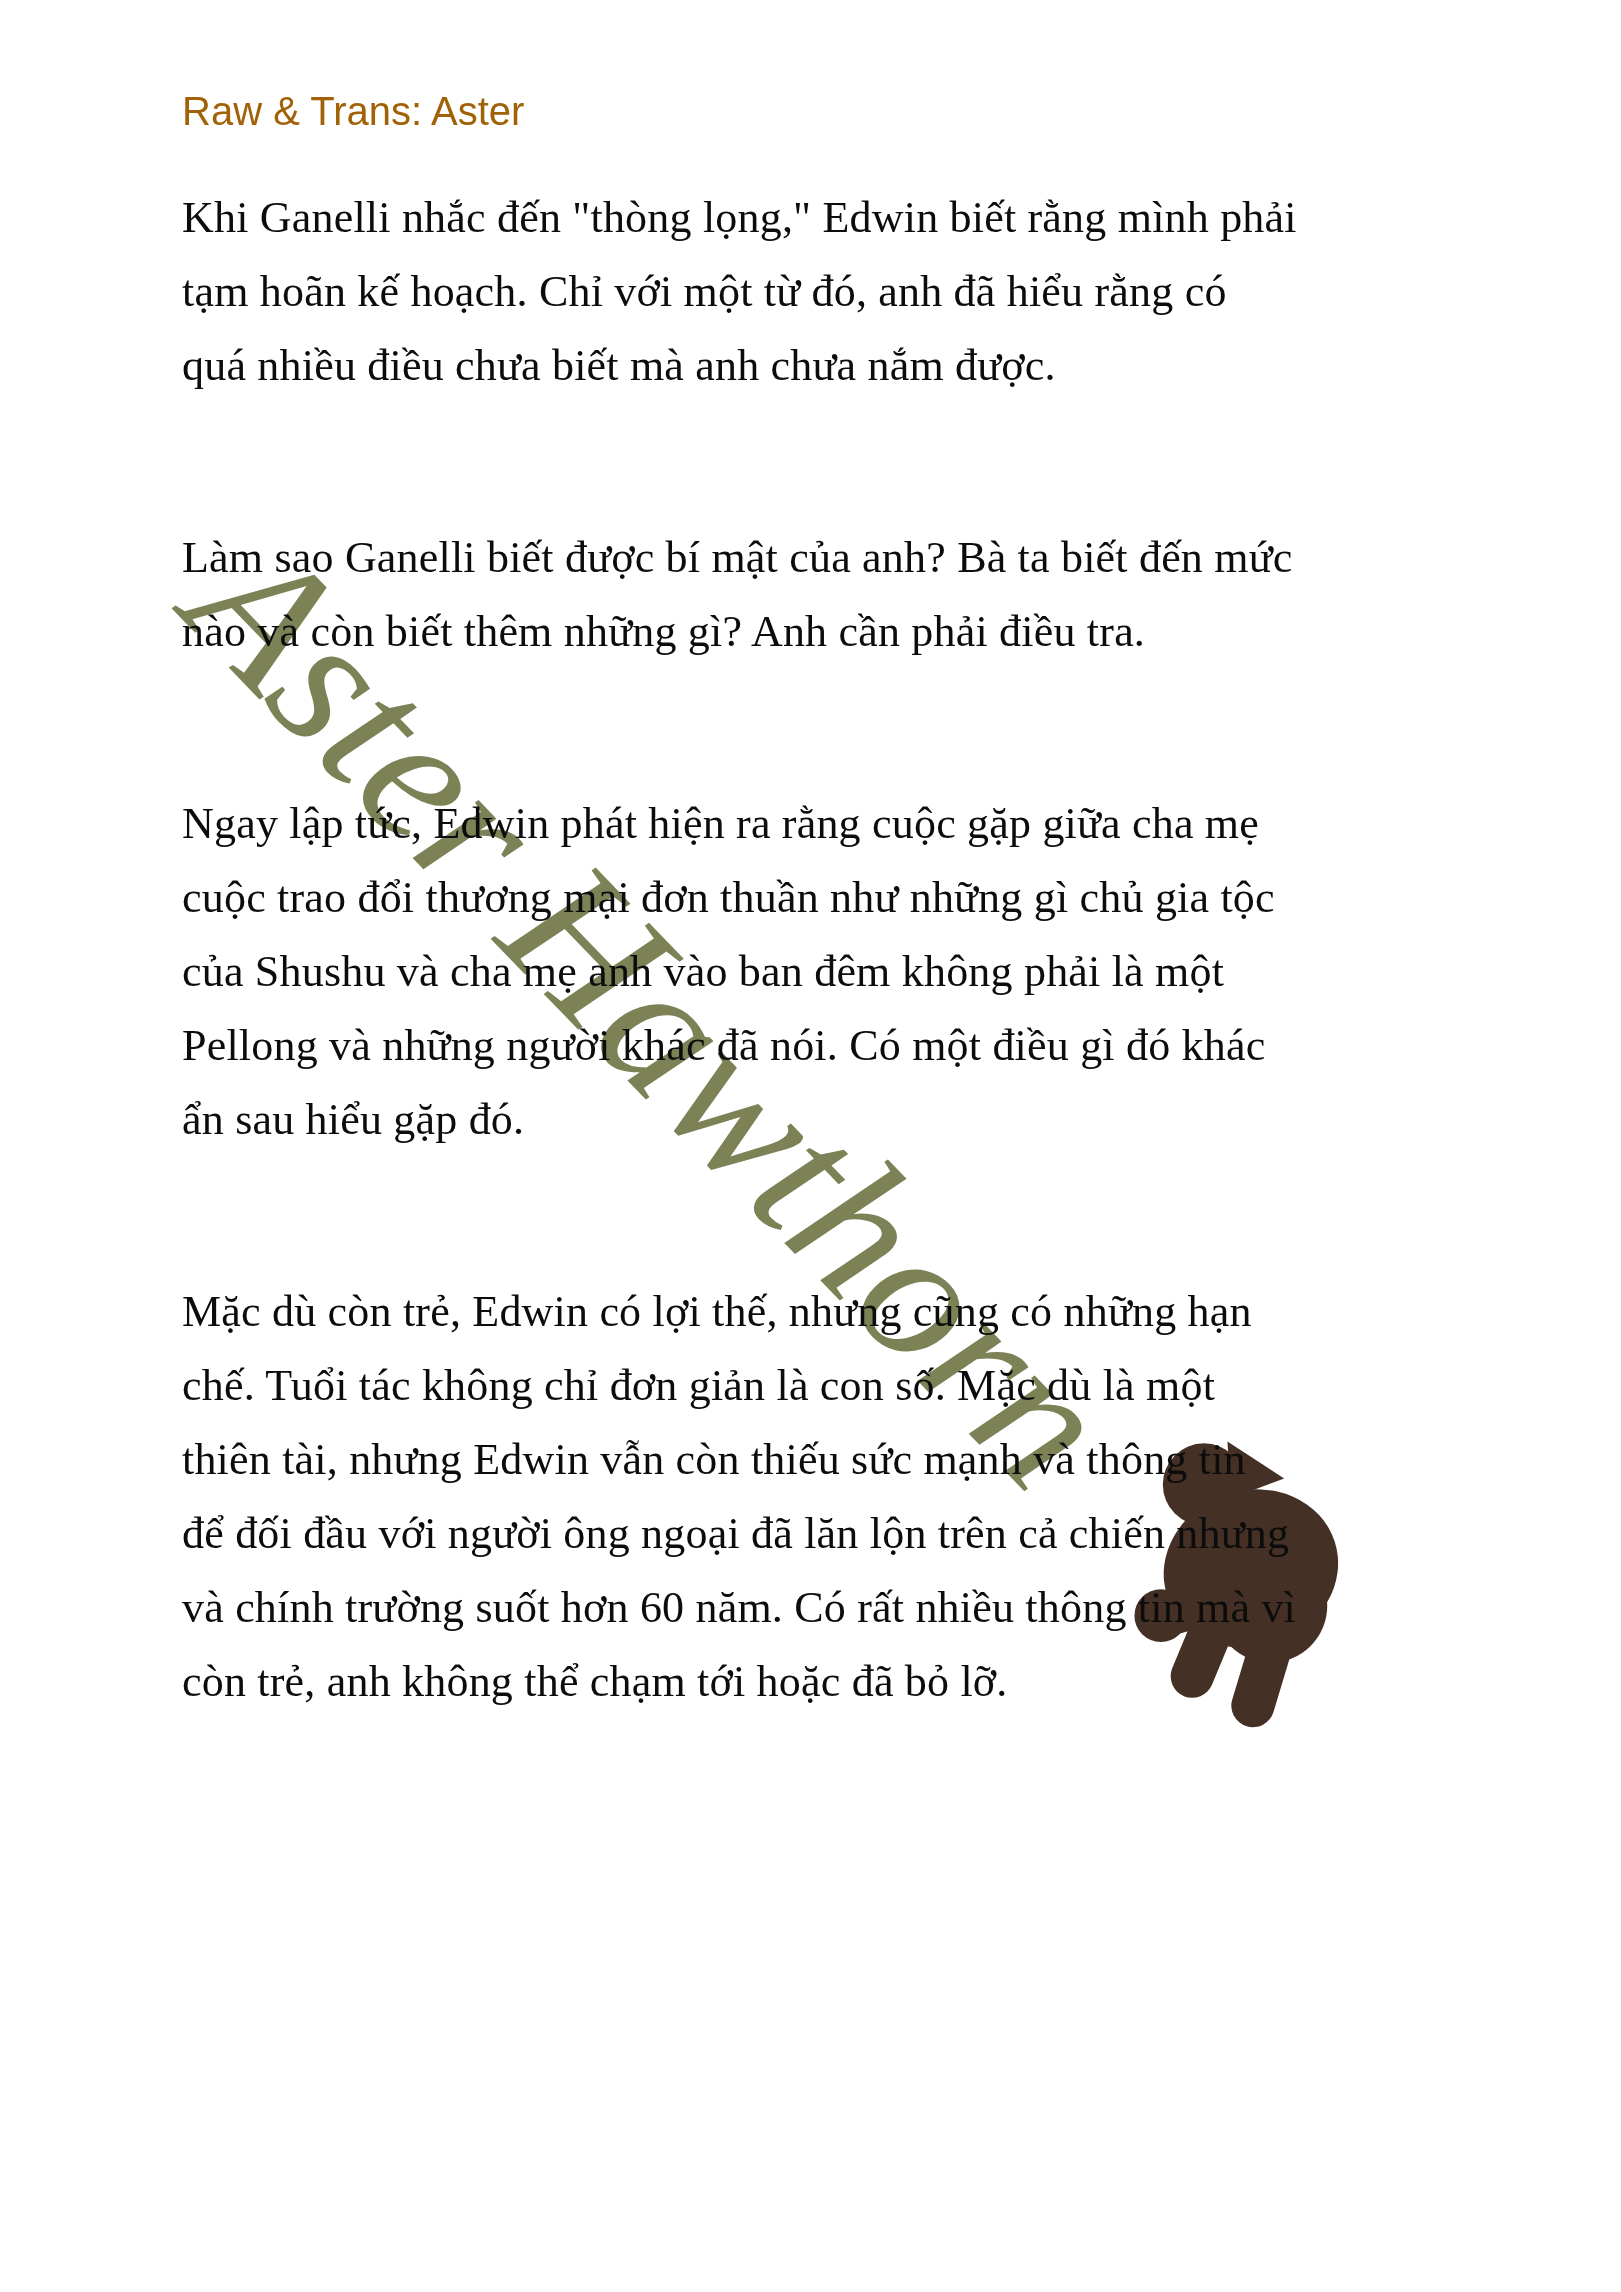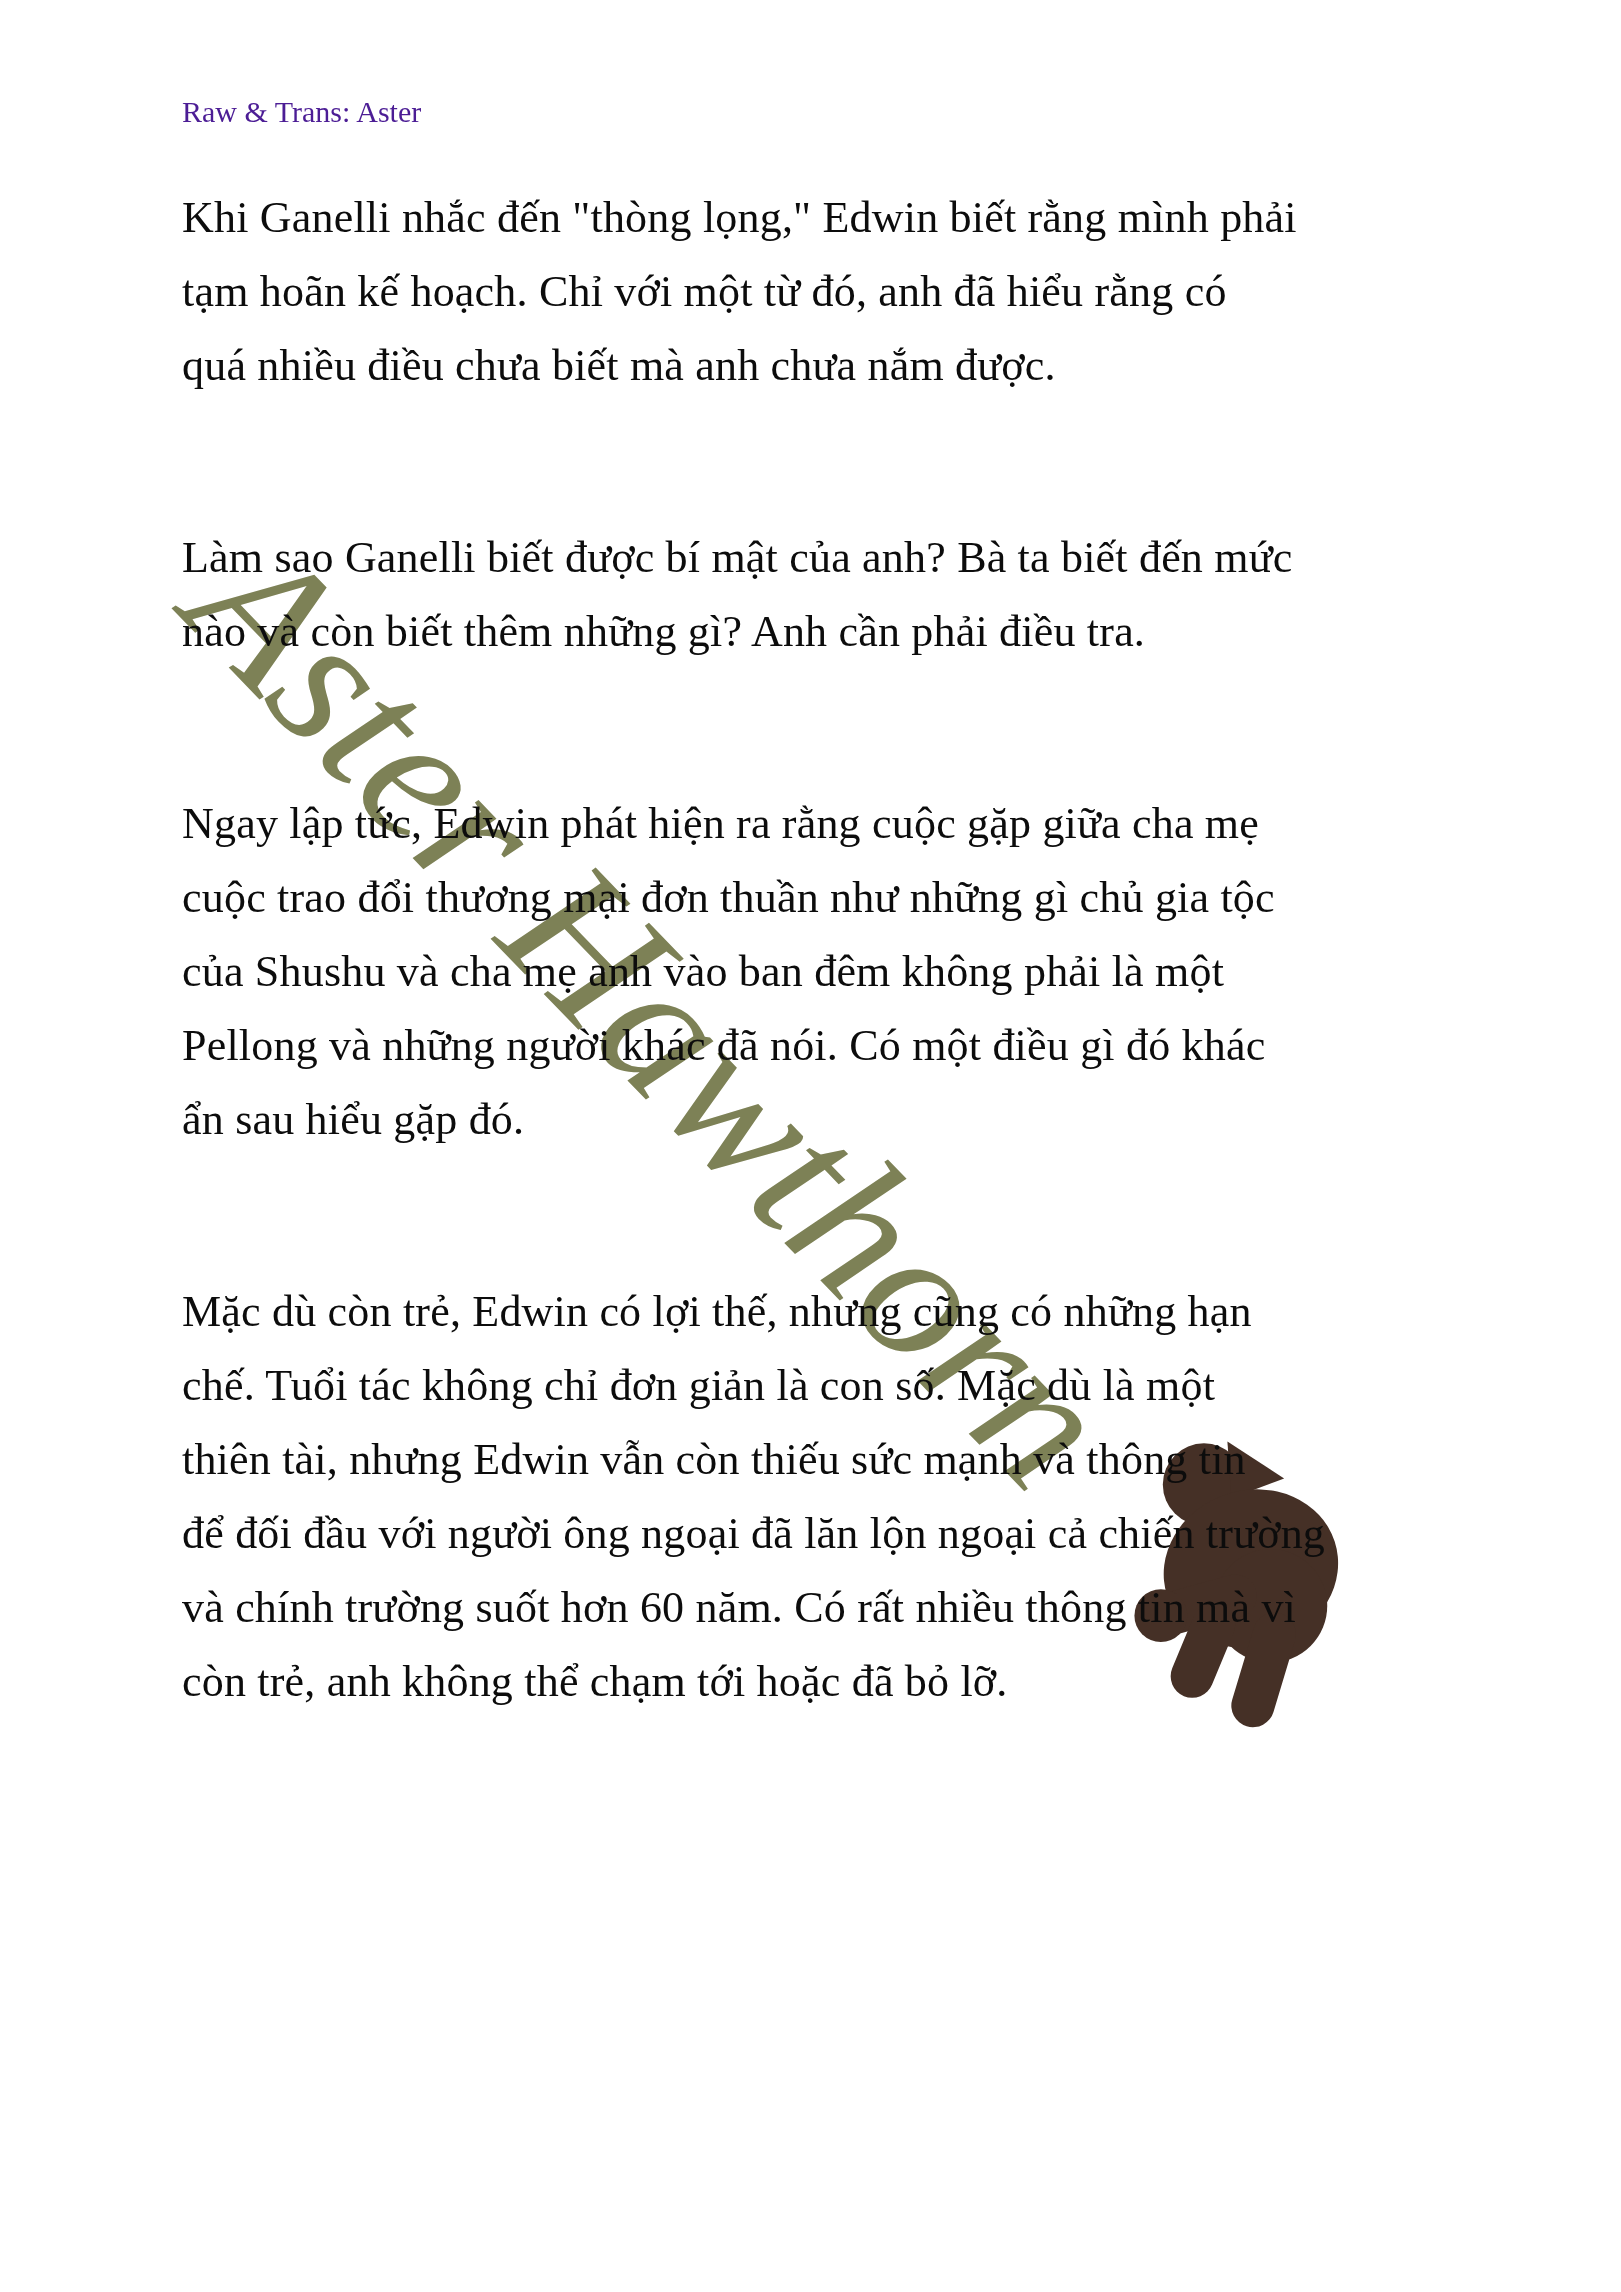--- a/index.html
+++ b/index.html
@@ -10,24 +10,24 @@
     overflow:hidden;
     font-family:"Liberation Serif", serif;
     color:#0c0c0c;
   }
   .content{
     position:relative;
     z-index:2;
     padding:94px 216px 0 182px;
   }
   .doc-header{
-    font-family:Liberation Serif, serif;
-    font-size:30px;
+    font-family:Liberation Sans, sans-serif;
+    font-size:40px;
     line-height:35px;
-    color:#4c1d95;
+    color:#a16207;
     margin-bottom:52px;
   }
   .para{margin:0 0 118px 0;}
   .line{
     font-size:44px;
     line-height:74px;
     white-space:nowrap;
     letter-spacing:0.2px;
   }
   .watermark{
@@ -86,20 +86,20 @@
           <div class="line">Ngay lập tức, Edwin phát hiện ra rằng cuộc gặp giữa cha mẹ</div>
           <div class="line">cuộc trao đổi thương mại đơn thuần như những gì chủ gia tộc</div>
           <div class="line">của Shushu và cha mẹ anh vào ban đêm không phải là một</div>
           <div class="line">Pellong và những người khác đã nói. Có một điều gì đó khác</div>
           <div class="line">ẩn sau hiểu gặp đó.</div>
         </div>
         <div class="para">
           <div class="line">Mặc dù còn trẻ, Edwin có lợi thế, nhưng cũng có những hạn</div>
           <div class="line">chế. Tuổi tác không chỉ đơn giản là con số. Mặc dù là một</div>
           <div class="line">thiên tài, nhưng Edwin vẫn còn thiếu sức mạnh và thông tin</div>
-          <div class="line">để đối đầu với người ông ngoại đã lăn lộn ngoại cả chiến trường</div>
+          <div class="line">để đối đầu với người ông ngoại đã lăn lộn trên cả chiến nhưng</div>
           <div class="line">và chính trường suốt hơn 60 năm. Có rất nhiều thông tin mà vì</div>
           <div class="line">còn trẻ, anh không thể chạm tới hoặc đã bỏ lỡ.</div>
         </div>
       </main>
   </div>
 </div>
 
 
 </body></html>

